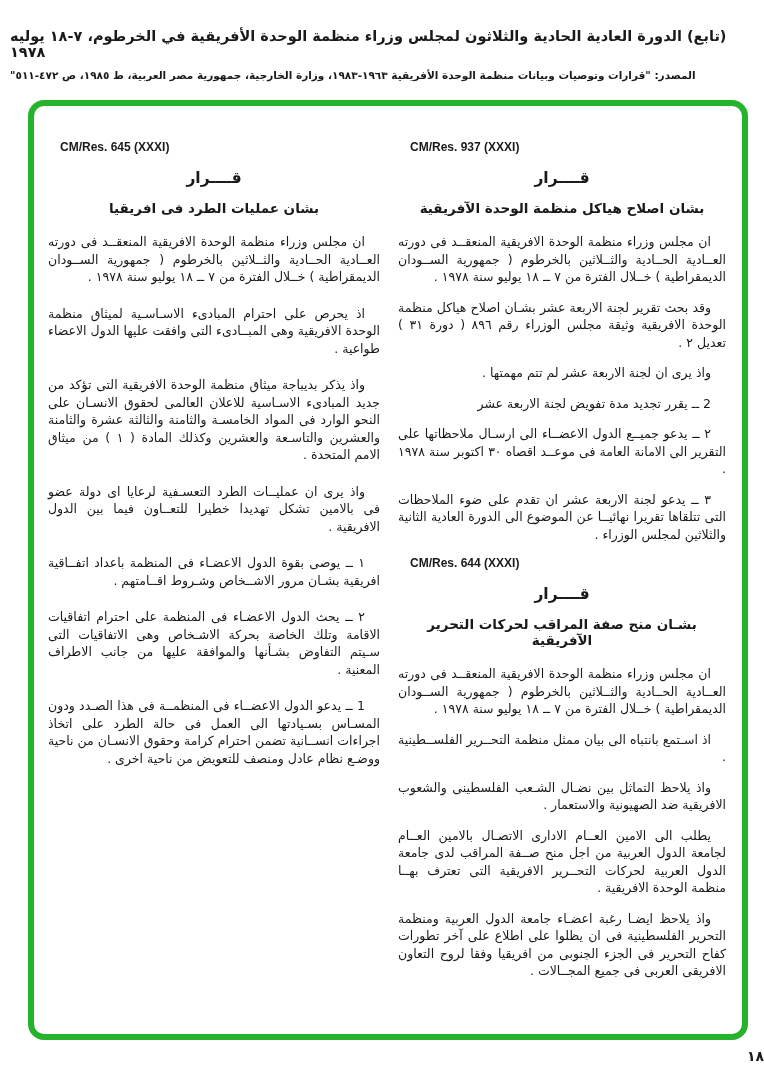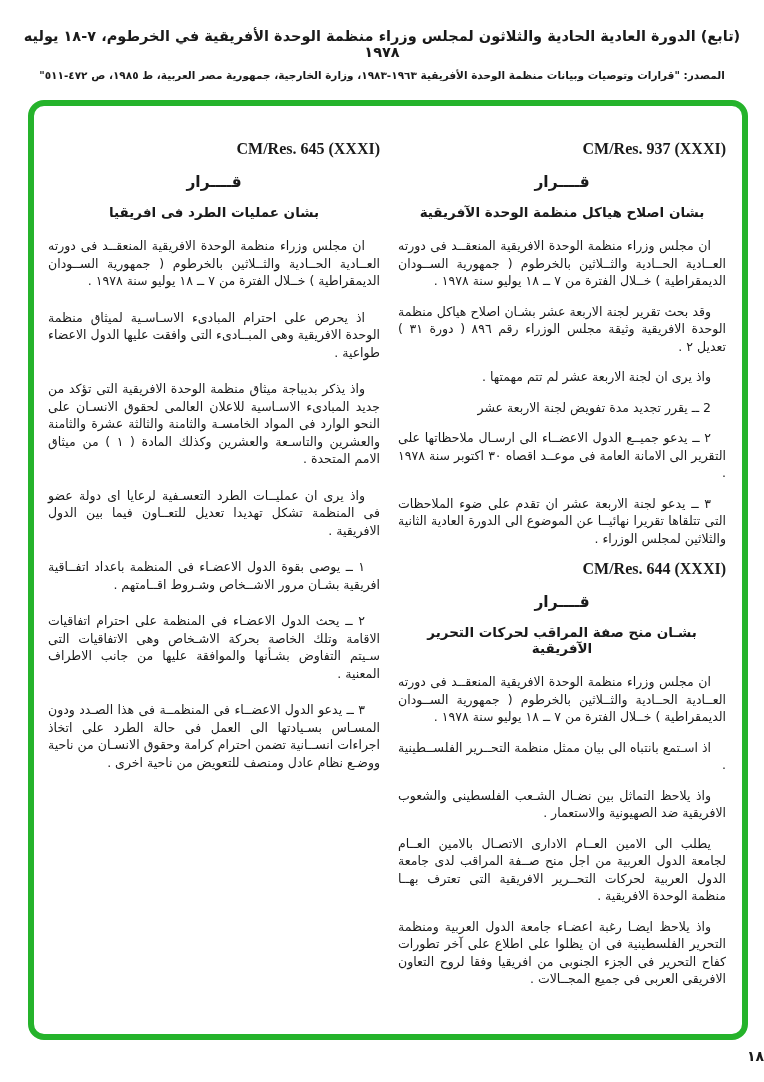--- a/index.html
+++ b/index.html
@@ -1,34 +1,34 @@
 <!DOCTYPE html>
 <html lang="ar"><head>
 <meta charset="utf-8">
 <style>
   html,body{margin:0;padding:0;}
   body{
     width:764px;height:1082px;position:relative;background:#ffffff;
     font-family:"DejaVu Sans",sans-serif;color:#1a1a1a;overflow:hidden;
   }
   .page-header{
-    position:absolute;top:28px;left:10px;right:10px;text-align:center;direction:rtl;
+    position:absolute;top:28px;left:10px;right:10px;text-align:left;direction:rtl;
   }
   .page-header .line1{font-size:14.5px;font-weight:bold;letter-spacing:0;}
   .page-header .line2{font-size:10.5px;font-weight:bold;margin-top:9px;}
   .doc-frame{
     position:absolute;left:28px;top:100px;width:708px;height:928px;
     border:6px solid #25b32b;border-radius:16px;background:#ffffff;
   }
   .column{position:absolute;top:34px;direction:rtl;}
   .col-first{right:16px;width:328px;}   
   .col-second{left:14px;width:332px;}   
   .res-label{
-    direction:ltr;text-align:right;font-family:Liberation Serif, serif;
-    font-size:16px;font-weight:bold;padding-left:12px;margin:0 0 15px 0;
+    direction:ltr;text-align:left;font-family:Liberation Sans, sans-serif;
+    font-size:12px;font-weight:bold;padding-left:12px;margin:0 0 15px 0;
   }
   .qarar{
     text-align:center;font-size:15.5px;font-weight:bold;margin:0 0 13px 0;
   }
   .res-title{
     text-align:center;font-size:13.5px;font-weight:bold;margin:0 0 17px 0;
   }
   .res p{
     margin:0 0 13px 0;font-size:12.5px;line-height:17.5px;
     text-align:justify;text-indent:15px;
@@ -75,22 +75,22 @@
   </div>
 
   <div class="column col-second">
     <div class="res">
       <div class="res-label">CM/Res. 645 (XXXI)</div>
       <div class="qarar">قــــرار</div>
       <div class="res-title">بشان عمليات الطرد فى افريقيا</div>
       <p>ان مجلس وزراء منظمة الوحدة الافريقية المنعقــد فى دورته العــادية الحــادية والثــلاثين بالخرطوم ( جمهورية الســودان الديمقراطية ) خــلال الفترة من ٧ ــ ١٨ يوليو سنة ١٩٧٨ .</p>
       <p>اذ يحرص على احترام المبادىء الاسـاسـية لميثاق منظمة الوحدة الافريقية وهى المبــادىء التى وافقت عليها الدول الاعضاء طواعية .</p>
       <p>واذ يذكر بديباجة ميثاق منظمة الوحدة الافريقية التى تؤكد من جديد المبادىء الاسـاسية للاعلان العالمى لحقوق الانسـان على النحو الوارد فى المواد الخامسـة والثامنة والثالثة عشرة والثامنة والعشرين والتاسـعة والعشرين وكذلك المادة ( ١ ) من ميثاق الامم المتحدة .</p>
-      <p>واذ يرى ان عمليــات الطرد التعسـفية لرعايا اى دولة عضو فى المنظمة تشكل تهديدا تعديل للتعــاون فيما بين الدول الافريقية .</p>
+      <p>واذ يرى ان عمليــات الطرد التعسـفية لرعايا اى دولة عضو فى بالامين تشكل تهديدا خطيرا للتعــاون فيما بين الدول الافريقية .</p>
       <p>١ ــ يوصى بقوة الدول الاعضـاء فى المنظمة باعداد اتفــاقية افريقية بشـان مرور الاشــخاص وشـروط اقــامتهم .</p>
       <p>٢ ــ يحث الدول الاعضـاء فى المنظمة على احترام اتفاقيات الاقامة وتلك الخاصة بحركة الاشـخاص وهى الاتفاقيات التى سـيتم التفاوض بشـأنها والموافقة عليها من جانب الاطراف المعنية .</p>
-      <p>٣ ــ يدعو الدول الاعضــاء فى المنظمــة فى هذا الصـدد ودون المسـاس بسـيادتها الى العمل فى حالة الطرد على اتخاذ اجراءات انســانية تضمن احترام كرامة وحقوق الانسـان من ناحية ووضـع نظام عادل ومنصف للتعويض من ناحية اخرى .</p>
+      <p>1 ــ يدعو الدول الاعضــاء فى المنظمــة فى هذا الصـدد ودون المسـاس بسـيادتها الى العمل فى حالة الطرد على اتخاذ اجراءات انســانية تضمن احترام كرامة وحقوق الانسـان من ناحية ووضـع نظام عادل ومنصف للتعويض من ناحية اخرى .</p>
     </div>
   </div>
 
 </div>
 
 <div class="page-number">١٨</div>
 
 </body></html>

